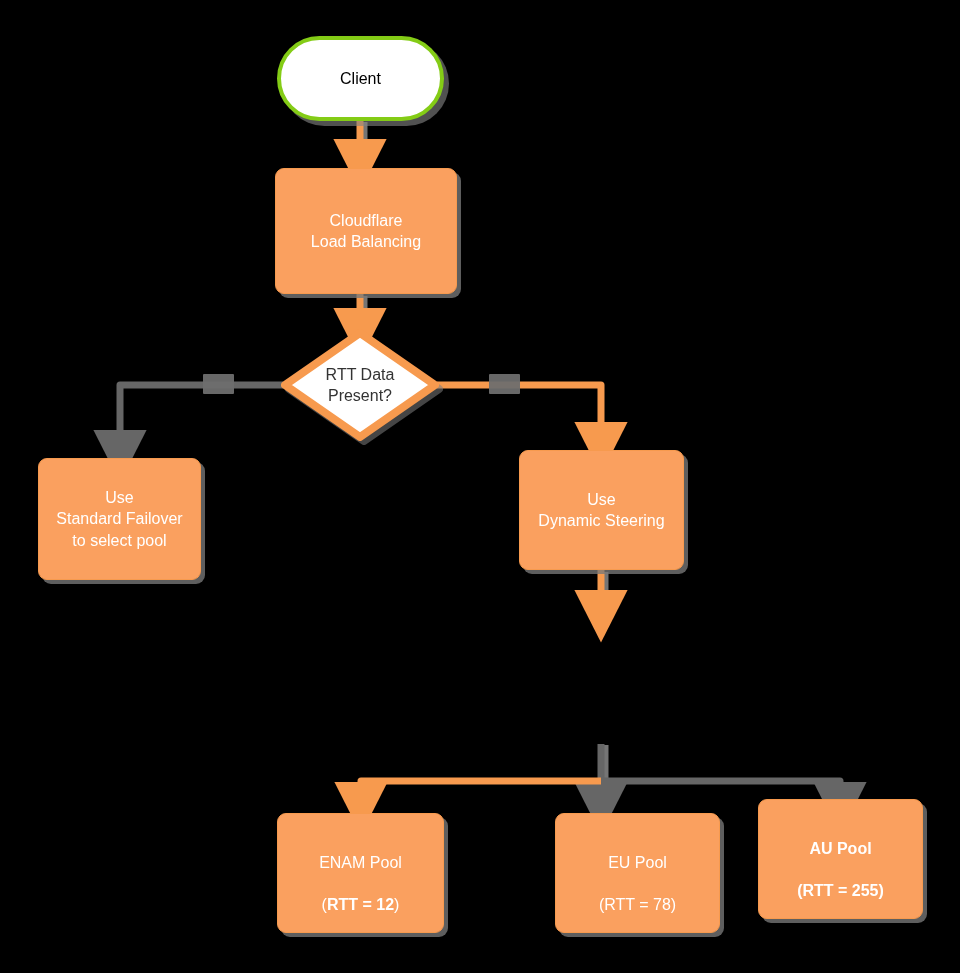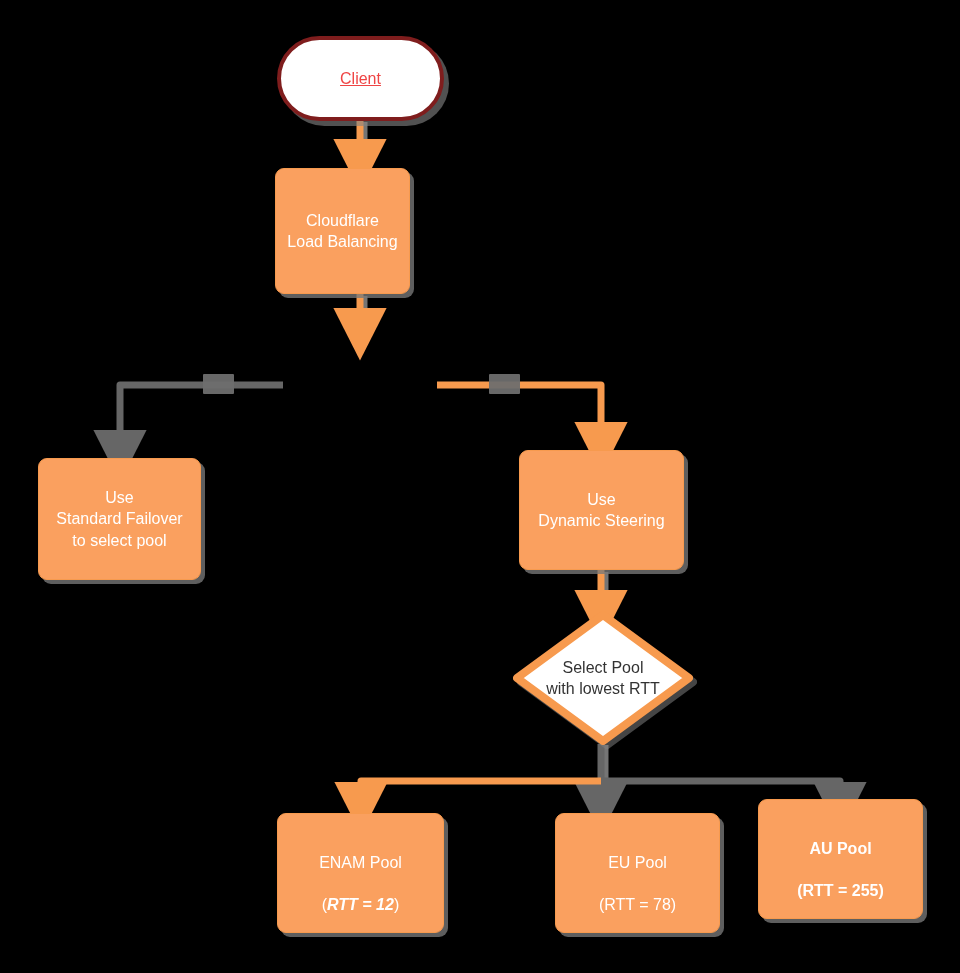--- a/index.html
+++ b/index.html
@@ -48,25 +48,24 @@
     background: #FAA05F;
     border: 1px solid #F79A4E;
     border-radius: 9px;
     color: #FFFFFF;
     box-shadow: 4px 4px 0 0 rgba(120,120,120,0.78);
   }
 
   
   .pill {
     background: #FFFFFF;
-    border: 4px solid #7f1d1d;
+    border: 4px solid #84cc16;
     border-radius: 46px;
-    color: #ef4444;
+    color: #000000;
     box-shadow: 5px 5px 0 0 rgba(130,130,130,0.62);
-    text-decoration: underline;
   }
 
   
   .diamond-wrap {
     position: absolute;
     z-index: 3;
     display: flex;
     align-items: center;
     justify-content: center;
   }
@@ -94,21 +93,21 @@
     background: #6E6E6E;
     color: #5F5F5F;
     font-size: 12px;
     line-height: 14px;
     text-align: center;
     border-radius: 1px;
     overflow: hidden;
     opacity: 0.95;
   }
 
-  .bold { font-weight: bold; font-style: italic; }
+  .bold { font-weight: bold; }
 </style>
 </head>
 <body>
 
 <div id="canvas">
 
   <svg id="edges" viewBox="0 0 960 973" xmlns="http://www.w3.org/2000/svg">
     <defs>
       <marker id="arrow-orange" markerWidth="9" markerHeight="9" refX="4.2" refY="4.5" orient="auto" markerUnits="strokeWidth">
         <path d="M0.5,0.7 L8,4.5 L0.5,8.3 z" fill="#F79A4E"></path>
@@ -144,44 +143,44 @@
   </svg>
 
   <div class="edge-label" style="left:203px; top:374px; width:31px; height:20px;"></div>
 
   <div class="edge-label" style="left:489px; top:374px; width:31px; height:20px;"></div>
 
   <div class="node pill" style="left:277px; top:36px; width:167px; height:85px;">
     <span class="label">Client</span>
   </div>
 
-  <div class="node box-fill" style="left:275px; top:168px; width:135px; height:126px;">
+  <div class="node box-fill" style="left:275px; top:168px; width:182px; height:126px;">
     <span class="label">Cloudflare
 Load Balancing</span>
   </div>
 
+  <div class="diamond-wrap" style="left:281px; top:329px; width:158px; height:112px;">
+    <svg class="diamond-shape" viewBox="0 0 158 112" preserveAspectRatio="none">
+      <polygon points="79,4 154,56 79,108 4,56" fill="#FFFFFF" stroke="#F79A4E" stroke-width="8" stroke-linejoin="round"></polygon>
+    </svg>
+    <span class="diamond-text">RTT Data
+Present?</span>
+  </div>
 
   <div class="node box-fill" style="left:38px; top:458px; width:163px; height:122px;">
     <span class="label">Use
 Standard Failover
 to select pool</span>
   </div>
 
   <div class="node box-fill" style="left:519px; top:450px; width:165px; height:120px;">
     <span class="label">Use
 Dynamic Steering</span>
   </div>
 
-  <div class="diamond-wrap" style="left:513px; top:611px; width:180px; height:134px;">
-    <svg class="diamond-shape" viewBox="0 0 180 134" preserveAspectRatio="none">
-      <polygon points="90,4 176,67 90,130 4,67" fill="#FFFFFF" stroke="#F79A4E" stroke-width="8" stroke-linejoin="round"></polygon>
-    </svg>
-    <span class="diamond-text">Select Pool
-with lowest RTT</span>
-  </div>
 
   <div class="node box-fill" style="left:277px; top:813px; width:167px; height:120px;">
     <span class="label">
       <span>ENAM Pool</span><br>
       <span>(</span><span class="bold">RTT = 12</span><span>)</span>
     </span>
   </div>
 
   <div class="node box-fill" style="left:519px; top:813px; width:165px; height:120px;margin-left:36px;">
     <span class="label">

